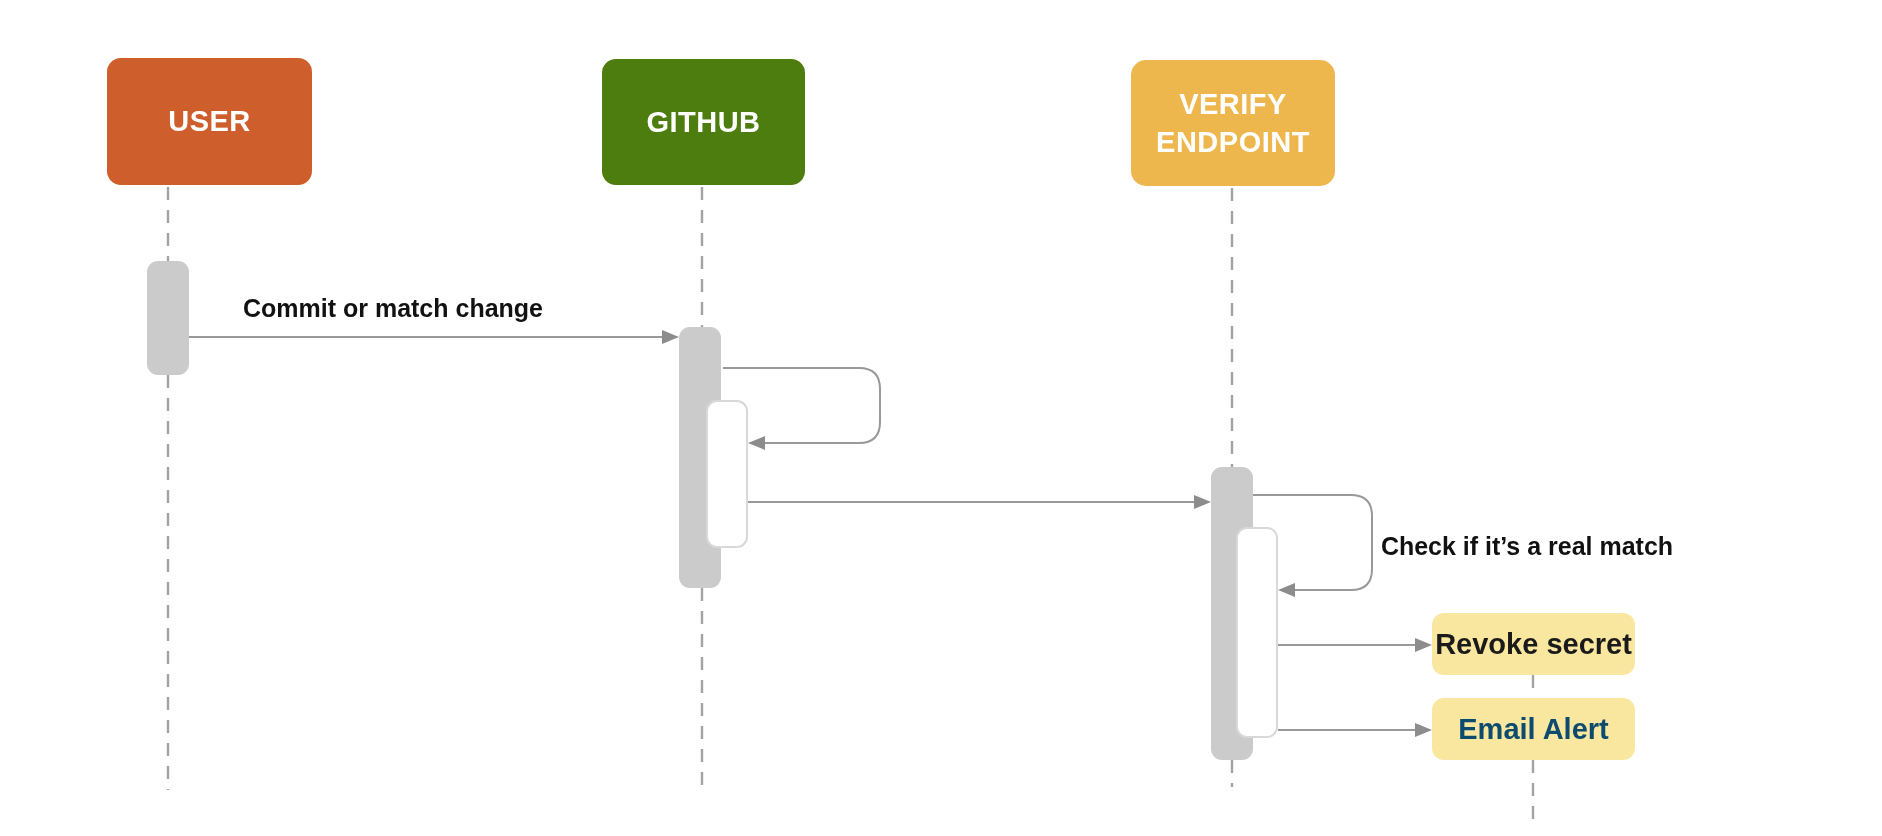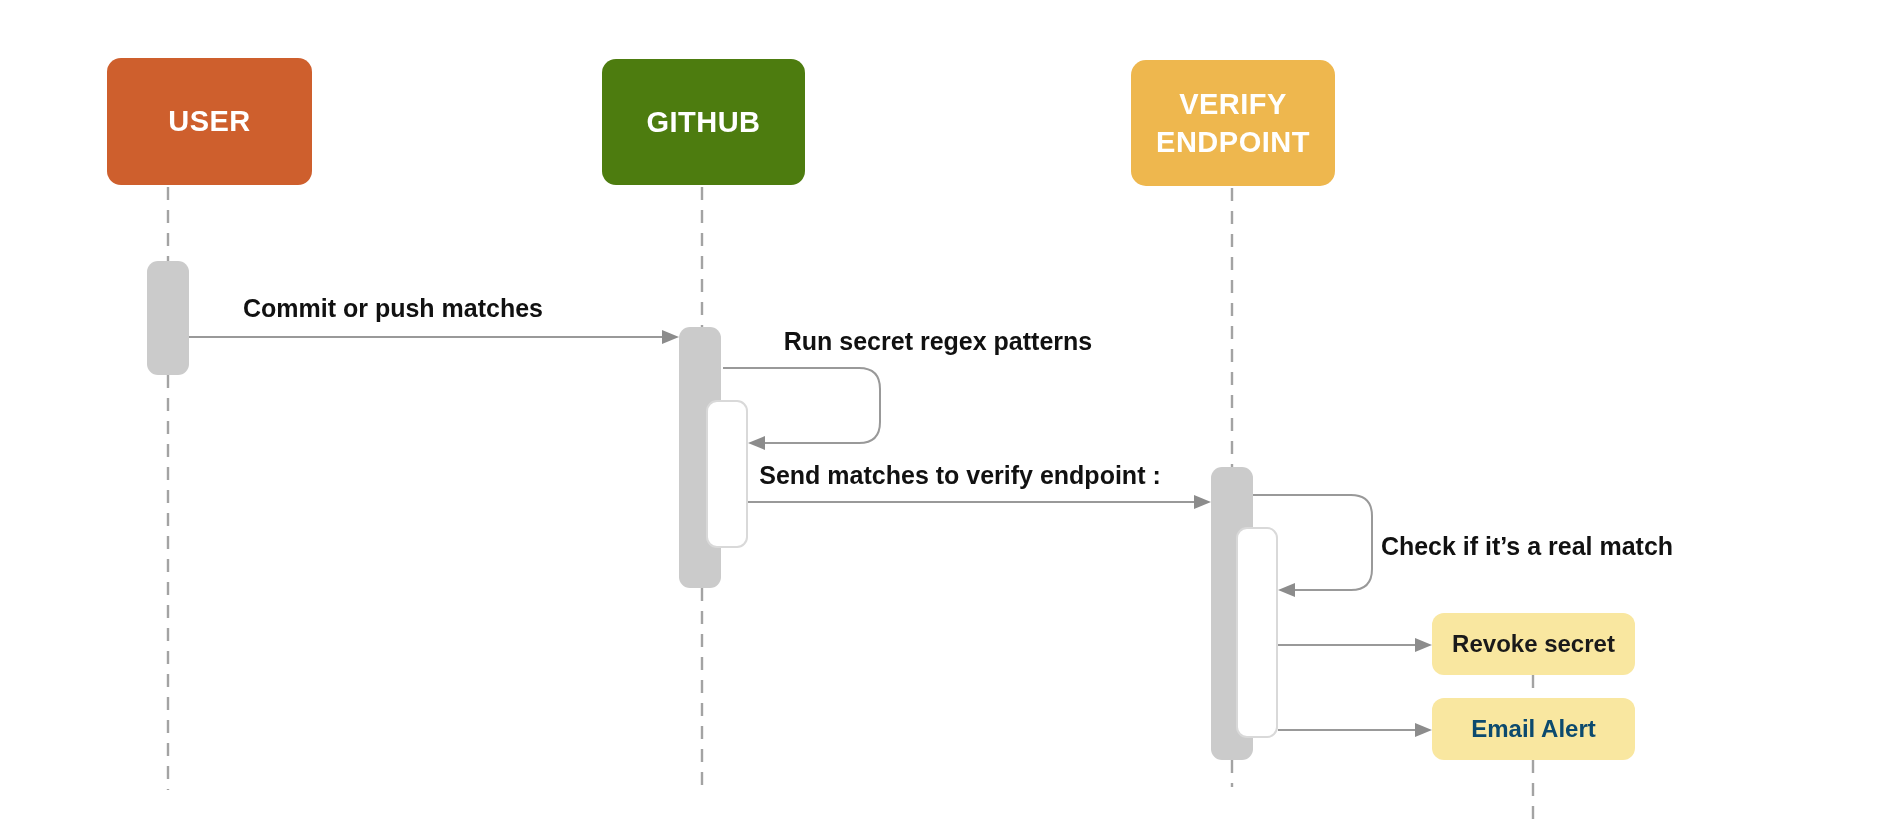--- a/index.html
+++ b/index.html
@@ -26,21 +26,21 @@
 
   .actor{
     position:absolute;z-index:5;border-radius:14px;
     display:flex;align-items:center;justify-content:center;
     color:#ffffff;font-weight:bold;font-size:29px;letter-spacing:.5px;
     text-align:center;line-height:1.32;padding:0 10px;box-sizing:border-box;
   }
   .note{
     position:absolute;z-index:5;border-radius:12px;
     display:flex;align-items:center;justify-content:center;
-    font-weight:bold;font-size:24px;
+    font-weight:bold;font-size:29px;
   }
   #actor-user{left:65px;top:58px;width:205px;height:127px;margin-left:42px;}
   #actor-github{left:602px;top:59px;width:203px;height:126px;}
   #actor-verify{left:1131px;top:60px;width:204px;height:126px;border-radius:15px;}
 
   #act-user{left:147px;top:261px;width:42px;height:114px;}
   #act-github{left:679px;top:327px;width:42px;height:261px;}
   #act-github-nested{left:706px;top:400px;width:42px;height:148px;}
   #act-verify{left:1211px;top:467px;width:42px;height:293px;}
   #act-verify-nested{left:1236px;top:527px;width:42px;height:211px;}
@@ -87,23 +87,21 @@
     <line class="msgline" x1="1278" y1="730" x2="1417" y2="730"></line>
     <polygon class="arrowhead" points="1432,730 1415,723 1415,737"></polygon>
   </svg>
 
   <div class="act" id="act-user" style="background-color: rgb(203, 203, 203);"></div>
   <div class="act" id="act-github" style="background-color: rgb(203, 203, 203);"></div>
   <div class="act nested" id="act-github-nested"></div>
   <div class="act" id="act-verify" style="background-color: rgb(203, 203, 203);"></div>
   <div class="act nested" id="act-verify-nested"></div>
 
-  <div class="msg" id="msg-commit">Commit or push matches</div>
-  <div class="msg" id="msg-regex">Run secret regex patterns</div>
-  <div class="msg" id="msg-send">Send matches to verify endpoint :</div>
+  <div class="msg" id="msg-commit">Commit or match change</div>
   <div class="msg" id="msg-check">Check if it’s a real match</div>
 
   <div class="actor" id="actor-user" style="background-color: rgb(206, 95, 45);">
     <span>USER</span>
   </div>
   <div class="actor" id="actor-github" style="background-color: #4d7c0f;">
     <span>GITHUB</span>
   </div>
   <div class="actor" id="actor-verify" style="background-color: rgb(238, 183, 78);">
     <span>VERIFY ENDPOINT</span>

